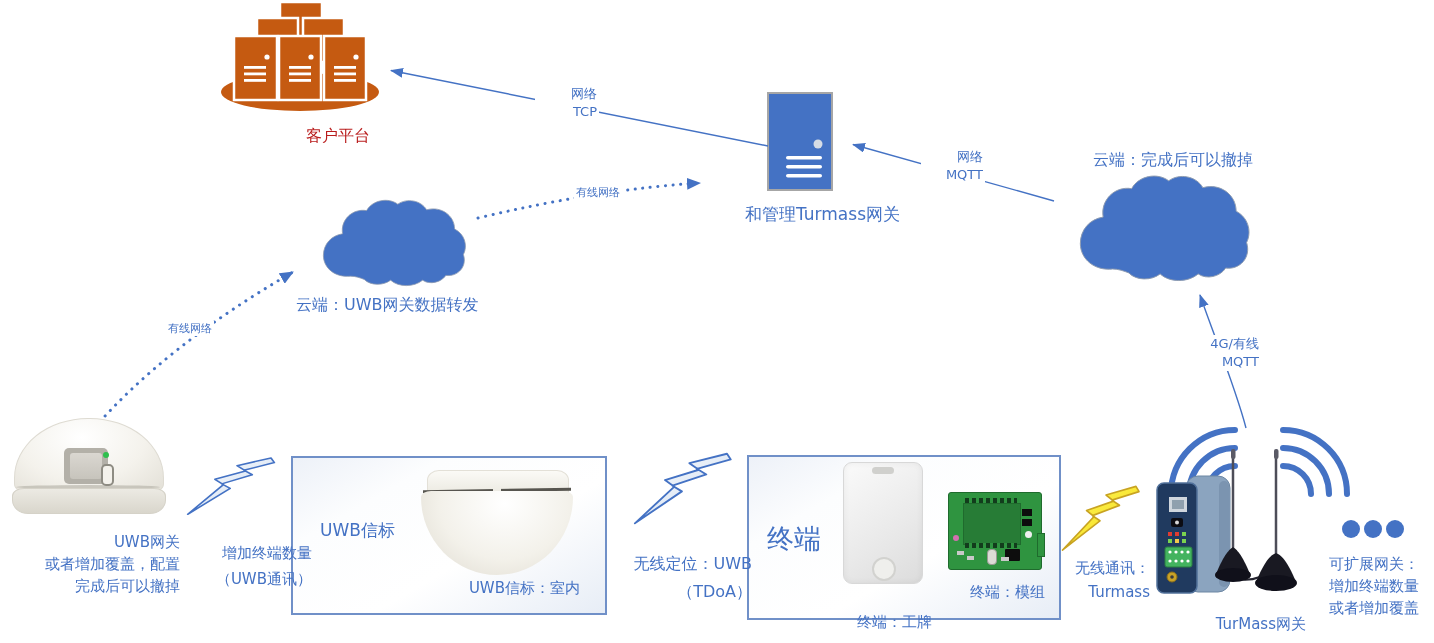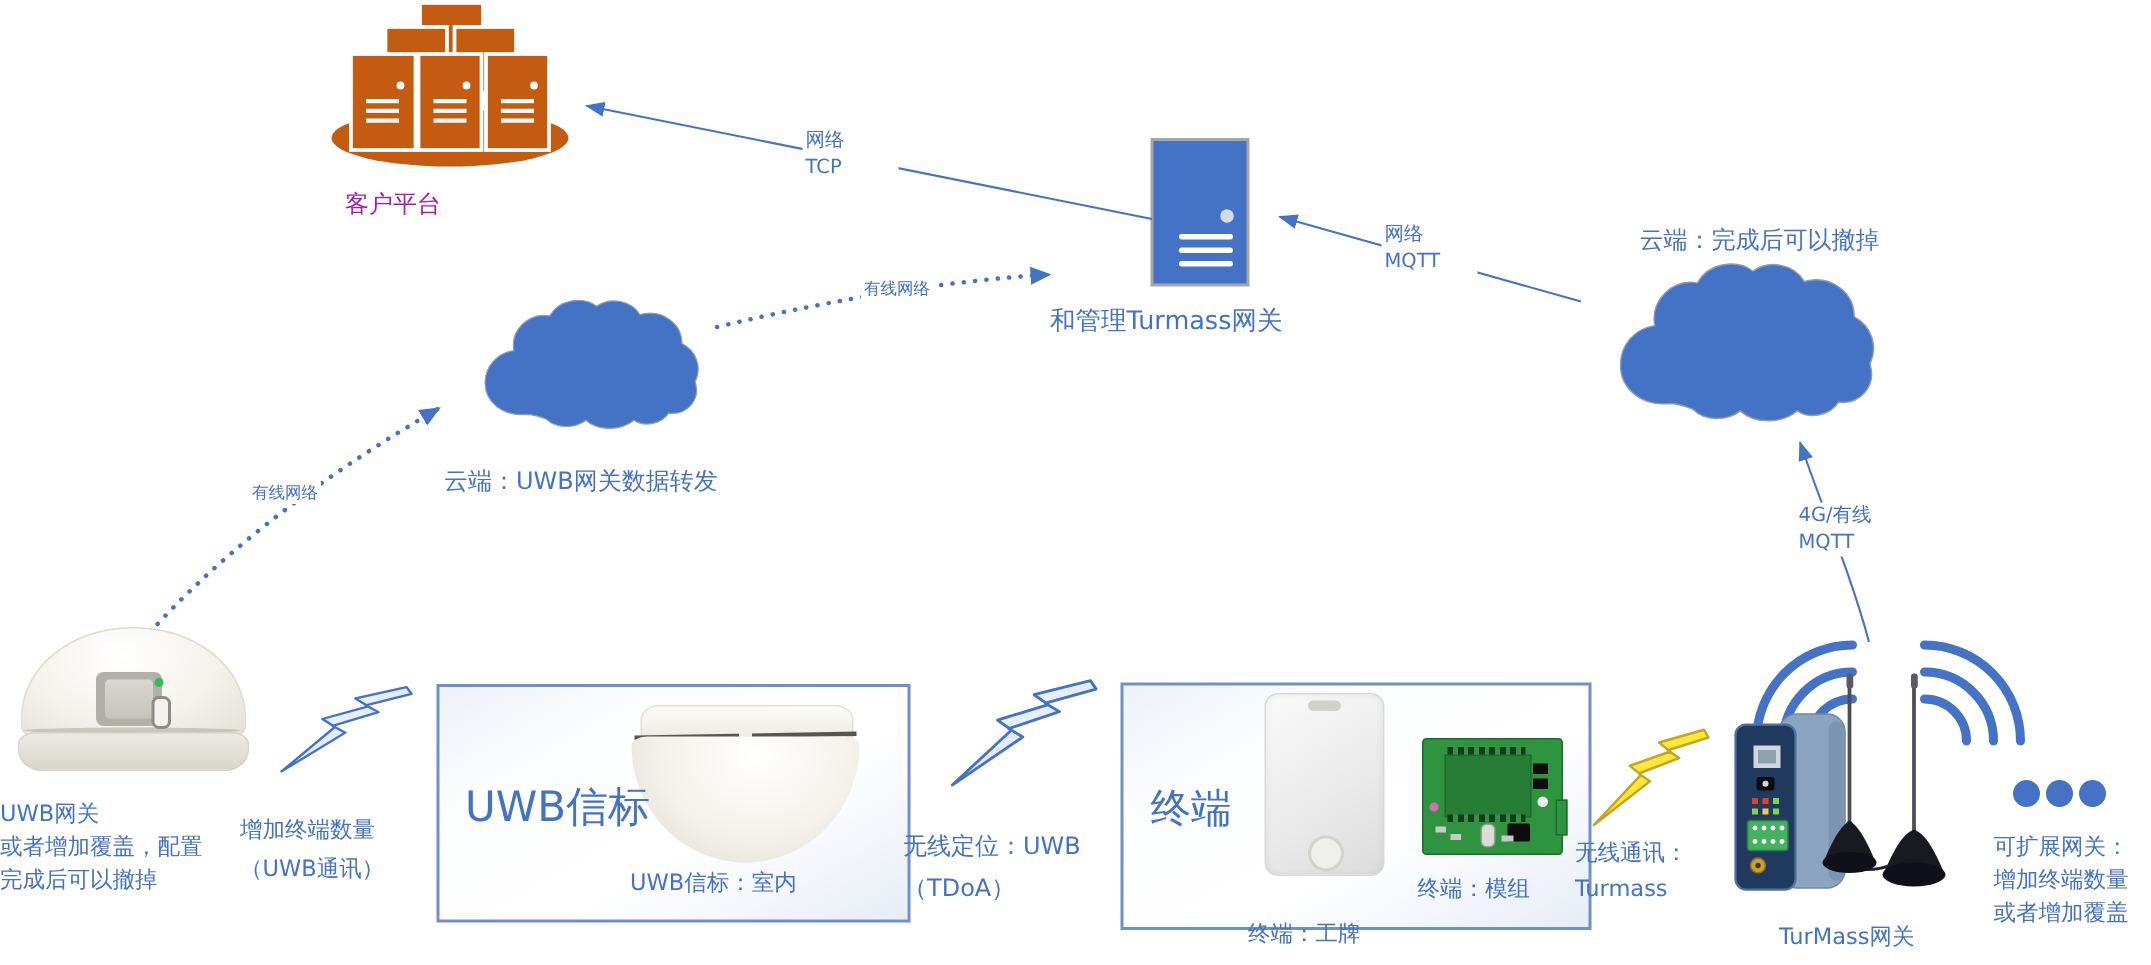--- a/index.html
+++ b/index.html
@@ -1,23 +1,23 @@
 <!DOCTYPE html>
 <html><head>
 <meta charset="utf-8">
 <style>
   html,body{margin:0;padding:0;background:#fff}
   .canvas{position:relative;width:1434px;height:643px;background:#ffffff;overflow:hidden;
           font-family:"DejaVu Sans","Liberation Sans",sans-serif}
   .abs{position:absolute}
   svg.decor{position:absolute;left:0;top:0}
   
-  .lbl{position:absolute;color:#4472C4;text-align:left;white-space:nowrap}
+  .lbl{position:absolute;color:#4472C4;text-align:right;white-space:nowrap}
   .lbl div{white-space:nowrap}
-  .orange{color:#a21caf}
+  .orange{color:#b91c1c}
   .onLine{background:#ffffff;padding:0 2px}
   
   .gbox{position:absolute;border:2px solid #7090C8;
         background:linear-gradient(150deg,#edf1f8 0%,#fcfdfe 26%,#ffffff 60%,#e7edf6 100%);}
   
   .uwbgw{left:12px;top:418px;width:152px;height:96px}
   .uwbgw .dome{position:absolute;left:2px;top:0;width:148px;height:74px;
        border-radius:74px 74px 16px 16px/60px 60px 10px 10px;
        background:radial-gradient(ellipse at 45% 25%,#ffffff 0%,#f4f2ec 55%,#e2dfd6 100%);
        border:1px solid #dedbd2}
@@ -235,36 +235,36 @@
     <div class="pink"></div>
     <div class="tab"></div>
   </div>
 
   <div class="lbl orange" style="left:230px;top:126px;width:140px;font-size:16px">客户平台</div>
 
   <div class="lbl" style="left:700px;top:201px;width:200px;font-size:17px;line-height:1.6">
     <div>和管理Turmass网关</div>
   </div>
 
-  <div class="lbl" style="left:296px;top:311px;font-size:16px">云端：UWB网关数据转发</div>
+  <div class="lbl" style="left:296px;top:295px;font-size:16px">云端：UWB网关数据转发</div>
 
   <div class="lbl" style="left:1093px;top:150px;font-size:16px">云端：完成后可以撤掉</div>
 
   <div class="lbl" style="left:0;top:531px;width:180px;font-size:15px;line-height:1.48">
     <div>UWB网关</div>
     <div>或者增加覆盖，配置</div>
     <div>完成后可以撤掉</div>
   </div>
 
   <div class="lbl" style="left:160px;top:541px;width:152px;font-size:15px;line-height:1.72">
     <div>增加终端数量</div>
     <div>（UWB通讯）</div>
   </div>
 
-  <div class="lbl" style="left:310px;top:519px;font-size:28px">UWB信标</div>
+  <div class="lbl" style="left:320px;top:519px;font-size:17px">UWB信标</div>
 
   <div class="lbl" style="left:420px;top:579px;width:160px;font-size:15px">UWB信标：室内</div>
 
   <div class="lbl" style="left:602px;top:550px;width:150px;font-size:16px;line-height:1.72">
     <div>无线定位：UWB</div>
     <div>（TDoA）</div>
   </div>
 
   <div class="lbl" style="left:767px;top:521px;font-size:27px">终端</div>
 

